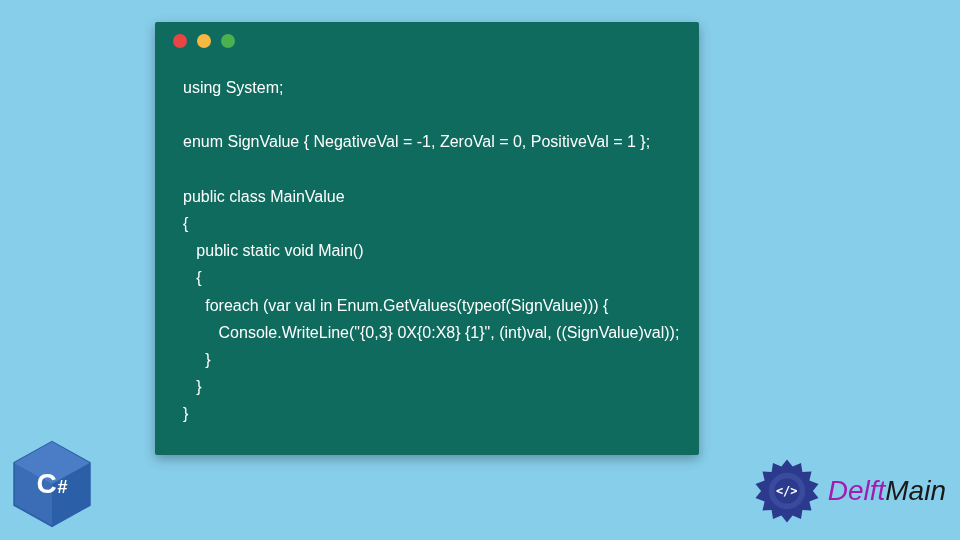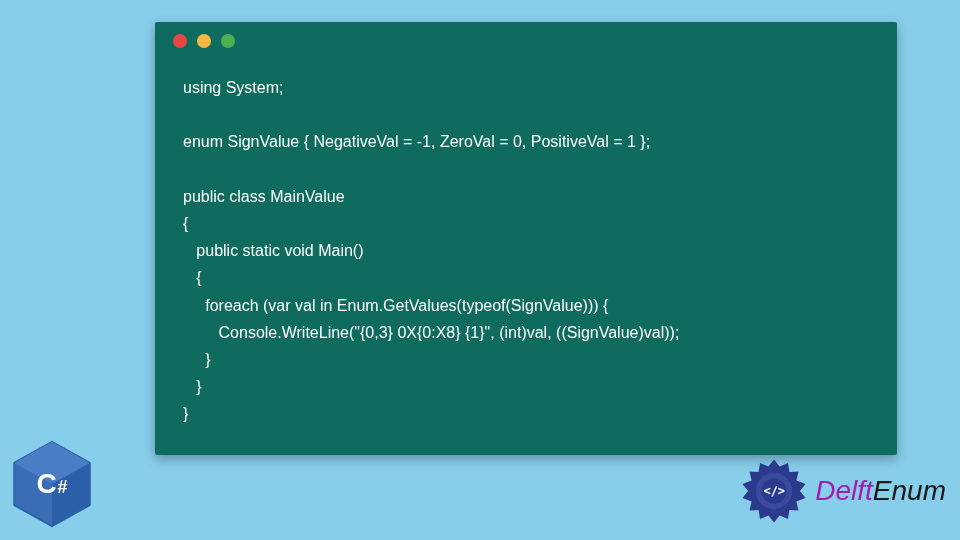--- a/index.html
+++ b/index.html
@@ -14,21 +14,21 @@
       background: #87ceeb;
       font-family: Arial, sans-serif;
       position: relative;
       overflow: hidden;
     }
 
     .code-window {
       position: absolute;
       top: 22px;
       left: 155px;
-      width: 742px;
+      width: 544px;
       background: #0f6b5e;
       border-radius: 2px;
       box-shadow: 0 4px 12px rgba(0,0,0,0.3);
     }
 
     .window-header {
       height: 38px;
       display: flex;
       align-items: center;
       padding-left: 18px;
@@ -173,15 +173,15 @@
     <svg viewBox="0 0 100 100">
       <g fill="#2b3a8c">
         <path d="M50,5 L58,15 L70,10 L72,23 L85,22 L82,35 L95,40 L87,50 L95,60 L82,65 L85,78 L72,77 L70,90 L58,85 L50,95 L42,85 L30,90 L28,77 L15,78 L18,65 L5,60 L13,50 L5,40 L18,35 L15,22 L28,23 L30,10 L42,15 Z"></path>
       </g>
       <circle cx="50" cy="50" r="26" fill="#3a4a9c"></circle>
       <circle cx="50" cy="50" r="18" fill="#2b3a8c"></circle>
     </svg>
     <div class="gear-code">&lt;/&gt;</div>
   </div>
   <div class="delftstack-text">
-    <span class="delft">Delft</span><span class="stack">Enum</span>
+    <span class="delft">Delft</span><span class="stack">Main</span>
   </div>
 </div>
 
 </body></html>

